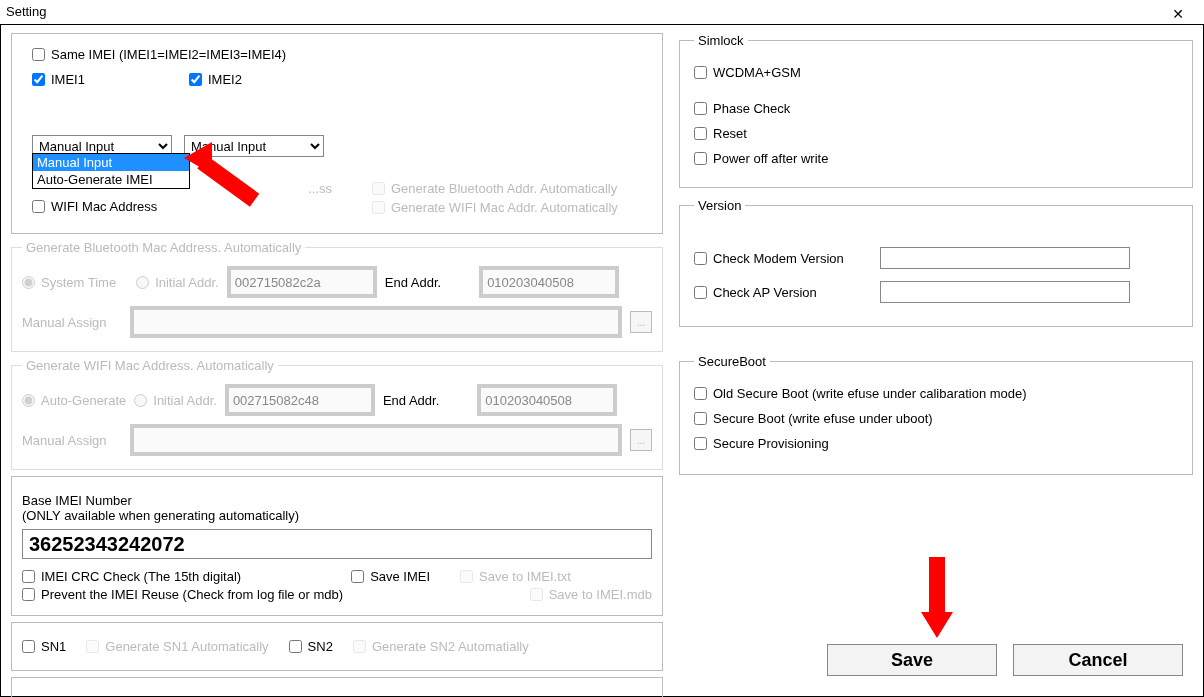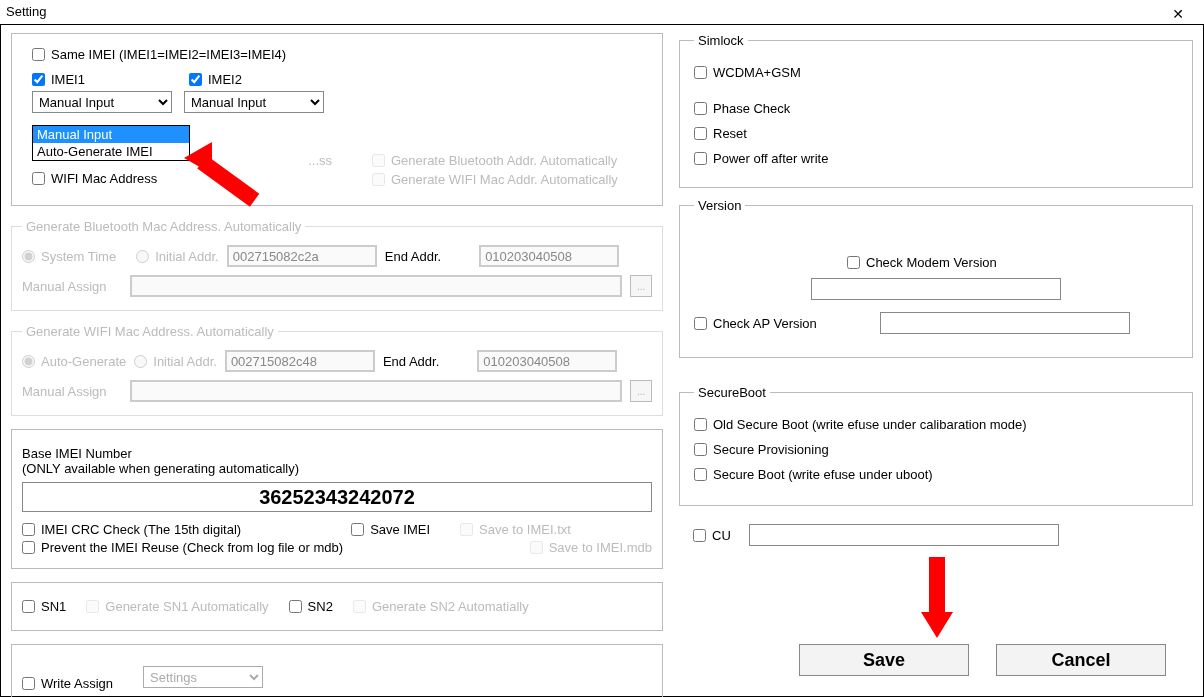--- a/index.html
+++ b/index.html
@@ -1,55 +1,55 @@
 <!DOCTYPE html>
 <html><head>
 <meta charset="utf-8">
 <style>
   * { box-sizing: border-box; font-family: "Segoe UI", Tahoma, sans-serif; font-size: 13px; }
   body { margin: 0; background: #fff; color: #000; width: 1204px; height: 697px; position: relative; }
   .titlebar { height: 24px; line-height: 24px; padding: 0 6px; display: flex; justify-content: space-between; align-items: center; }
   .close-btn { width: 40px; height: 20px; text-align: center; cursor: default; font-size: 14px; }
   .dialog-body { position: absolute; top: 24px; left: 0; right: 0; bottom: 0; border: 1px solid #000; padding: 8px 10px 10px 10px; display: flex; gap: 16px; }
-  .left-col { width: 652px; display: flex; flex-direction: column; gap: 13px; }
+  .left-col { width: 652px; display: flex; flex-direction: column; gap: 6px; }
   .right-col { flex: 1; display: flex; flex-direction: column; gap: 10px; position: relative; }
 
   fieldset { border: 1px solid #ddd; color: #bbb; padding: 8px 10px 10px 10px; margin: 0; }
   fieldset.enabled { border-color: #bbb; color: #000; }
   legend { padding: 0 4px; font-size: 13px; }
 
   .row { display: flex; align-items: center; gap: 8px; margin: 3px 0; }
 
   .cb { display: inline-flex; align-items: center; gap: 6px; }
   .cb input[type=checkbox] { width: 13px; height: 13px; margin: 0; }
   .cb.disabled { color: #bbb; }
   .cb.disabled input { opacity: 0.5; }
 
   .rb { display: inline-flex; align-items: center; gap: 6px; }
   .rb input[type=radio] { width: 13px; height: 13px; margin: 0; }
   .rb.disabled { color: #bbb; }
 
-  .combo { position: relative; width: 140px; height: 34px; }
+  .combo { position: relative; width: 140px; height: 18px; margin-top: 44px; }
   .combo select { width: 100%; height: 22px; border: 1px solid #888; background: #fff; font-size: 13px; padding-left: 2px; }
   .combo.disabled select { color: #888; }
 
   .dropdown-list { position: absolute; top: 100%; left: 0; width: 158px; border: 1px solid #000; background: #fff; z-index: 10; }
   .dropdown-item { padding: 1px 4px; }
   .dropdown-item.sel { background: #1e90ff; color: #fff; }
 
-  .txt { height: 22px; border: 2px solid #737373; background: #fff; padding: 0 4px; font-size: 13px; }
+  .txt { height: 32px; border: 4px solid #737373; background: #fff; padding: 0 4px; font-size: 13px; }
   .txt.disabled { color: #888; border-color: #ccc; background: #fafafa; }
   .small-btn { width: 22px; height: 22px; border: 1px solid #bbb; background: #f6f6f6; font-size: 10px; }
 
   .base-imei-box { border: 1px solid #bbb; padding: 16px 10px 10px 10px; }
-  .big-input { width: 100%; height: 30px; font-size: 20px; font-weight: bold; border: 1px solid #888; padding: 0 6px; margin-top: 6px; text-align: center; }
+  .big-input { width: 100%; height: 30px; font-size: 20px; font-weight: bold; border: 1px solid #888; padding: 0 6px; margin-top: 6px; }
 
   .sn-box, .simlock-box { border: 1px solid #bbb; padding: 10px; }
 
-  .btn-row { position: absolute; right: 27px; bottom: 10px; display: flex; gap: 27px; }
+  .btn-row { position: absolute; right: 10px; bottom: 10px; display: flex; gap: 16px; }
   .big-btn { width: 170px; height: 32px; border: 1px solid #888; background: #f3f3f3; font-size: 18px; font-weight: bold; cursor: pointer; }
 
   .ver-input { width: 250px; height: 22px; border: 1px solid #888; background: #fff; }
   .cu-input { width: 310px; height: 22px; border: 1px solid #888; background: #fff; }
 
   
   .arrow { position: absolute; z-index: 50; pointer-events: none; }
   .arrow .head { width: 0; height: 0; position: absolute; }
   .arrow1 { left: 172px; top: 110px; width: 85px; height: 70px; }
   .arrow1 .shaft { position: absolute; left: 18px; top: 10px; width: 65px; height: 16px; background: #ff0000; transform: rotate(36deg); transform-origin: left center; }
@@ -263,21 +263,21 @@
       <div class="row" style="margin-top:10px;">
           <label class="cb">
             <input type="checkbox" style="">
             <span>Power off after write</span>
           </label>
         </div>
     </fieldset>
 
     <fieldset class="enabled" style="padding:14px 14px 20px 14px;">
       <legend>Version</legend>
-      <div class="row" style="margin-top:28px;flex-direction:column;">
+      <div class="row" style="margin-top:20px;">
         <label class="cb" style="width:178px;">
             <input type="checkbox" style="">
             <span>Check Modem Version</span>
           </label>
         <input class="ver-input" style="">
       </div>
       <div class="row" style="margin-top:12px;">
         <label class="cb" style="width:178px;">
             <input type="checkbox" style="">
             <span>Check AP Version</span>
@@ -290,38 +290,31 @@
       <legend>SecureBoot</legend>
       <div class="row">
           <label class="cb">
             <input type="checkbox" style="">
             <span>Old Secure Boot (write efuse under calibaration  mode)</span>
           </label>
         </div>
       <div class="row" style="margin-top:10px;">
           <label class="cb">
             <input type="checkbox" style="">
+            <span>Secure Boot (write efuse under uboot)</span>
+          </label>
+        </div>
+      <div class="row" style="margin-top:10px;">
+          <label class="cb">
+            <input type="checkbox" style="">
             <span>Secure Provisioning</span>
           </label>
         </div>
-      <div class="row" style="margin-top:10px;">
-          <label class="cb">
-            <input type="checkbox" style="">
-            <span>Secure Boot (write efuse under uboot)</span>
-          </label>
-        </div>
-    </fieldset>
-
-    <div class="row" style="margin-top:8px; margin-left:14px;">
-      <label class="cb">
-          <input type="checkbox" style="">
-          <span>CU</span>
-        </label>
-      <input class="cu-input" style="margin-left: 10px;">
-    </div>
+    </fieldset>
+
 
     <div class="arrow" style="position:absolute; right:240px; bottom:48px; width:32px;">
       <div class="arrow2">
           <div class="shaft"></div>
           <div class="head"></div>
         </div>
     </div>
 
     <div class="btn-row">
       <button class="big-btn">Save</button>

